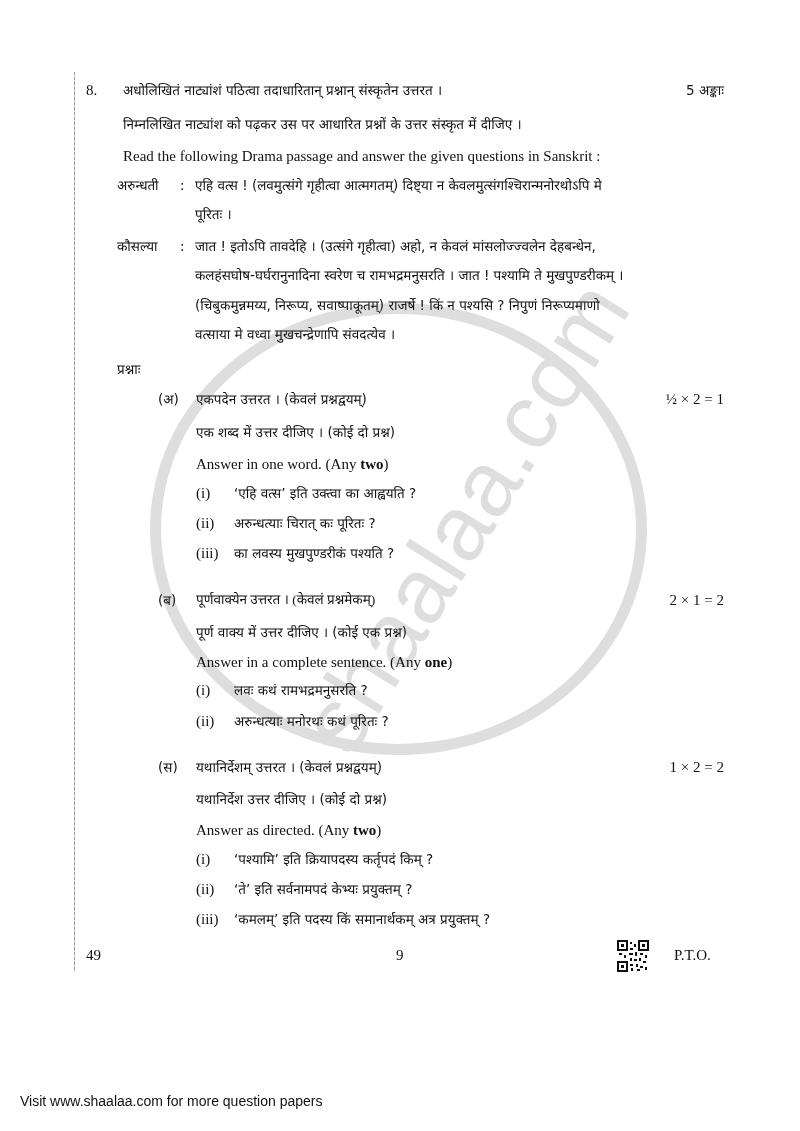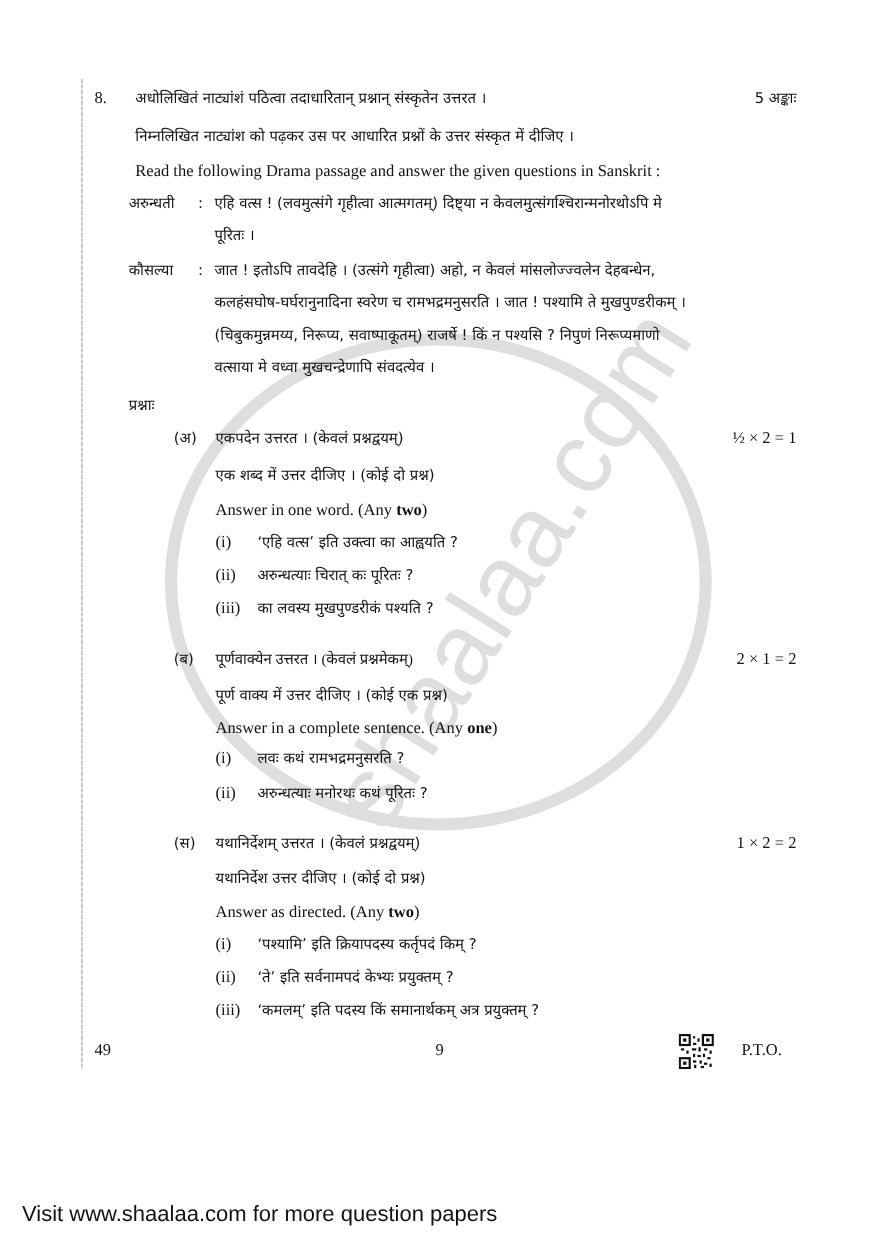--- a/index.html
+++ b/index.html
@@ -24,21 +24,21 @@
     .line { position: absolute; font-size: 15px; line-height: 20px; white-space: nowrap; z-index: 1; }
     .deva { font-family: "DejaVu Sans", "Liberation Serif", sans-serif; font-size: 13.5px; }
     .eng { font-family: "Liberation Serif", serif; font-size: 15px; }
     .bold { font-weight: normal; }
     .right { text-align: right; }
     .qr {
       position: absolute; left: 617px; top: 940px; width: 32px; height: 32px; z-index: 1;
     }
     .footer-link {
       position: absolute; left: 20px; top: 1093px; font-family: "Liberation Sans", "DejaVu Sans", sans-serif;
-      font-size: 20px; color: #111; white-space: nowrap;
+      font-size: 14px; color: #111; white-space: nowrap;
     }
   </style>
 </head>
 <body>
 
 <div class="page">
 
   <div class="margin-line"></div>
 
   <div class="watermark-ring"></div>

